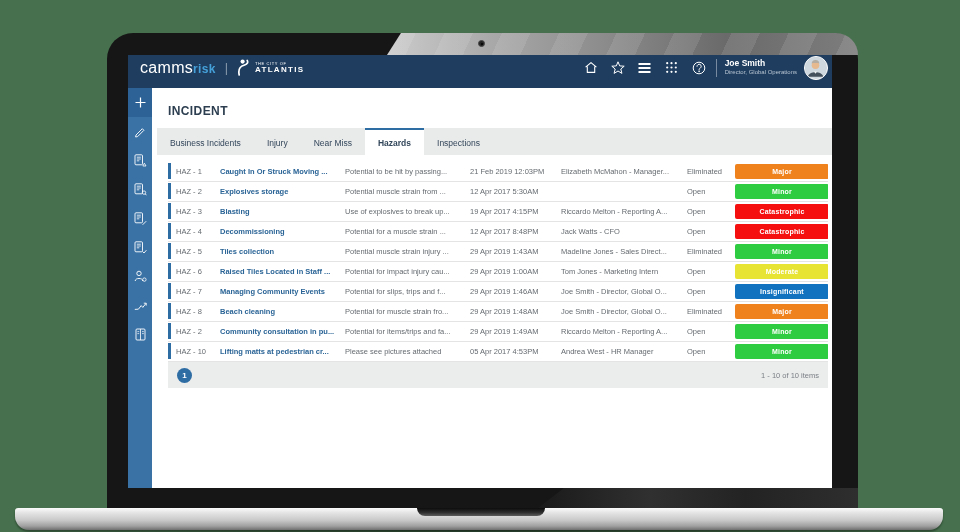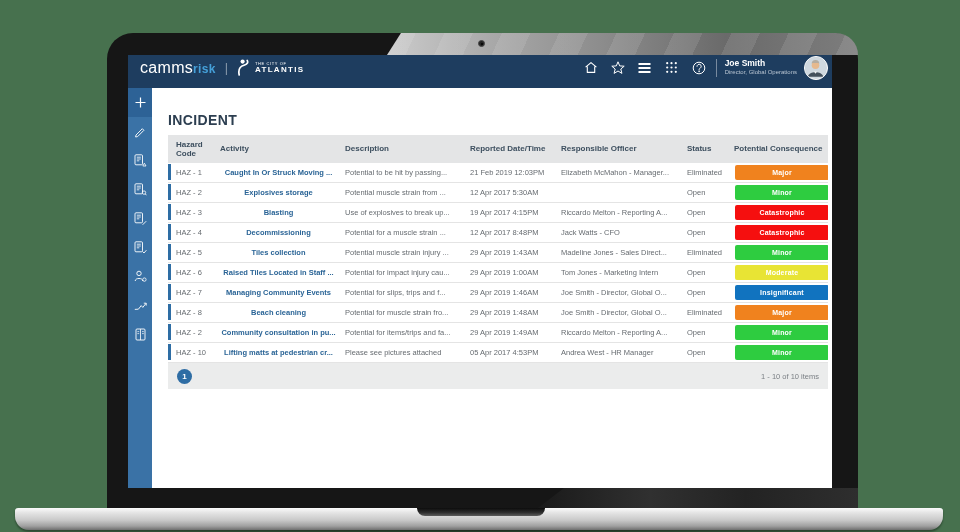--- a/index.html
+++ b/index.html
@@ -48,40 +48,40 @@
   .user-role{color:#b9c5d2;font-size:6px;}
   .avatar{width:24px;height:24px;border-radius:50%;overflow:hidden;border:1.5px solid #fff;box-sizing:border-box;background:#cdd6dd;flex:0 0 auto;cursor:pointer;}
 
   
   .sidebar{position:absolute;left:0;top:33px;width:24px;bottom:0;background:#3a72a6;}
   .side-item{width:24px;height:29px;display:flex;align-items:center;justify-content:center;cursor:pointer;}
   .side-item.first{background:#2d6296;}
 
   
   .content{position:absolute;left:24px;top:33px;right:0;bottom:0;background:#fff;}
-  .page-title{margin:24px 0 0 16px;font-size:14px;font-weight:700;color:#2c3e50;letter-spacing:.4px;}
+  .page-title{margin:16px 0 0 16px;font-size:12px;font-weight:700;color:#2c3e50;letter-spacing:.4px;}
   .tab-bar{margin:10px 0 0 5px;height:27px;background:#e9eaea;display:flex;}
   .tab{height:27px;box-sizing:border-box;padding:0 13px;display:flex;align-items:center;font-size:8.5px;color:#33475b;cursor:pointer;border-top:2px solid transparent;}
   .tab.active{background:#ffffff;border-top:2px solid #2e6da4;font-weight:700;}
 
   
   .table{margin:7px 4px 0 16px;width:660px;font-size:7.5px;color:#666b70;}
   .thead{display:flex;align-items:center;height:28px;background:#e4e5e6;font-size:8px;font-weight:700;color:#3d4f5f;}
   .cell{box-sizing:border-box;padding-left:8px;white-space:nowrap;overflow:hidden;}
   .thead .cell{white-space:normal;line-height:1.15;}
   .c0{width:44px;}
   .c1{width:125px;}
   .c2{width:125px;}
   .c3{width:91px;}
   .c4{width:126px;}
   .c5{width:47px;}
   .c6{width:102px;}
   .trow{display:flex;align-items:center;height:19px;border-bottom:1px solid #e4e4e4;position:relative;background:#fff;cursor:pointer;}
   .trow::before{content:"";position:absolute;left:0;top:1px;bottom:2px;width:3px;background:#2e6da4;}
-  .trow .c1{font-weight:700;color:#2a6496;text-align:center;}
+  .trow .c1{font-weight:700;color:#2a6496;}
   .badge{width:94px;height:15px;margin-left:1px;border-radius:2px;color:#fff;font-size:7px;font-weight:700;display:flex;align-items:center;justify-content:center;letter-spacing:.2px;}
   .tfoot{display:flex;align-items:center;height:26px;background:#ebecec;box-sizing:border-box;padding:0 9px;}
   .page-btn{width:15px;height:15px;border-radius:50%;background:#2e6da4;color:#fff;font-size:8px;font-weight:700;display:flex;align-items:center;justify-content:center;cursor:pointer;}
   .foot-spacer{flex:1;}
   .foot-summary{font-size:7.5px;color:#7a7f84;}
 
   svg.ic{display:block;}
 </style>
 </head>
 <body>
@@ -226,31 +226,29 @@
             <rect x="2" y="1" width="9" height="11" rx="1" fill="none" stroke="#fff" stroke-width=".9"></rect>
             <path d="M6.5 1 V12" stroke="#fff" stroke-width=".8"></path>
             <path d="M3.4 3.6 h1.8 M8 3.6 h1.8 M3.4 5.6 h1.8 M8 5.6 h1.8" stroke="#fff" stroke-width=".7"></path>
           </svg>
         </div>
       </div>
 
       <div class="content">
         <div class="page-title">INCIDENT</div>
 
+        <div class="tab-bar">
+          <div class="tab">Business Incidents</div>
+          <div class="tab">Injury</div>
+          <div class="tab">Near Miss</div>
+          <div class="tab active">Hazards</div>
+          <div class="tab">Inspections</div>
+        </div>
 
         <div class="table">
-          <div class="thead">
-            <div class="cell c0">Hazard Code</div>
-            <div class="cell c1">Activity</div>
-            <div class="cell c2">Description</div>
-            <div class="cell c3">Reported Date/Time</div>
-            <div class="cell c4">Responsible Officer</div>
-            <div class="cell c5">Status</div>
-            <div class="cell c6">Potential Consequence</div>
-          </div>
 
           <div class="trow">
             <div class="cell c0">HAZ - 1</div>
             <div class="cell c1">Caught In Or Struck Moving ...</div>
             <div class="cell c2">Potential to be hit by passing...</div>
             <div class="cell c3">21 Feb 2019 12:03PM</div>
             <div class="cell c4">Elizabeth McMahon - Manager...</div>
             <div class="cell c5">Eliminated</div>
             <div class="cell c6">
                 <div class="badge" style="background: rgb(240, 130, 30);">Major</div>

